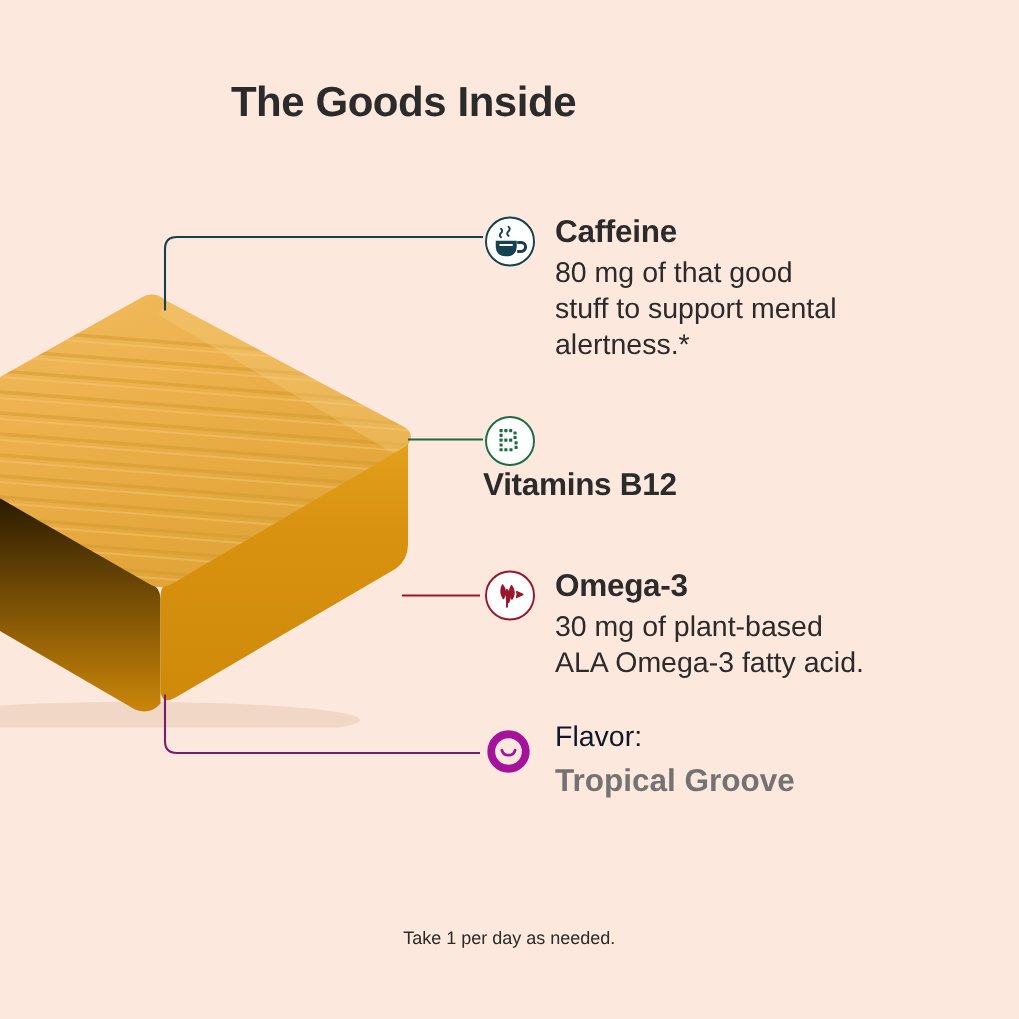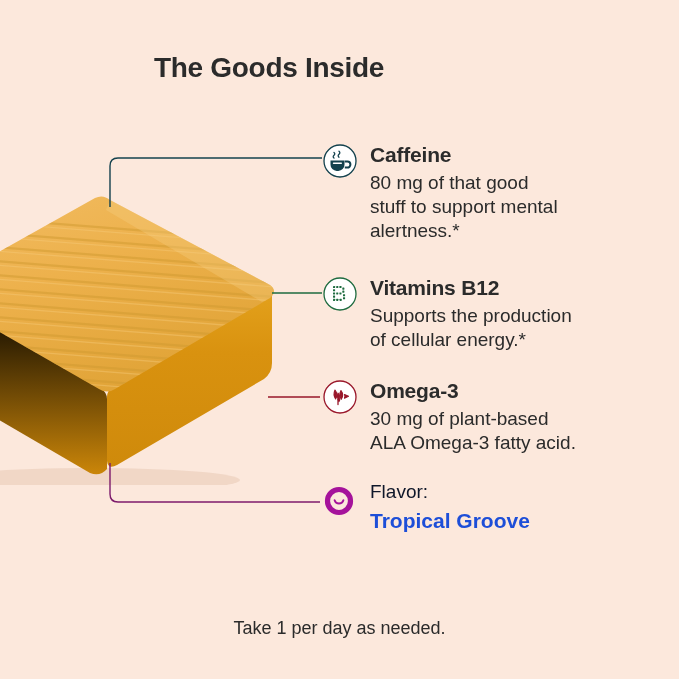--- a/index.html
+++ b/index.html
@@ -33,21 +33,21 @@
     color: #2b2b2b;
   }
 
   
   #footer-note {
     position: absolute;
     left: 0;
     top: 618px;
     width: 679px;
     text-align: center;
-    font-size: 18px;
+    font-size: 12px;
     color: #2b2b2b;
   }
 
   
   #product-figure {
     position: absolute;
     left: -60px;
     top: 185px;
     width: 350px;
     height: 300px;
@@ -95,27 +95,27 @@
     white-space: pre-line;
   }
   .fact-label {
     font-size: 19px;
     color: #0f172a;
     line-height: 1.2;
   }
   .fact-value {
     font-size: 21px;
     font-weight: bold;
-    color: #1d4ed8;
+    color: #737373;
     line-height: 1.2;
     margin-top: 4px;
   }
 
   #fact-caffeine { left: 322px; top: 143px; width: 340px; justify-content: center; }
-  #fact-vitamins { left: 322px; top: 276px; width: 350px; }
+  #fact-vitamins { left: 322px; top: 276px; width: 350px; flex-direction: column; }
   #fact-omega    { left: 322px; top: 379px; width: 345px; }
   #fact-flavor   { left: 322px; top: 481px; width: 340px; }
 
   #fact-flavor .fact-icon { top: 2px; }
 </style>
 </head>
 <body>
 
 <div id="infographic">
 
@@ -241,22 +241,20 @@
           <rect x="21" y="18.2" width="2.1" height="2.1" rx="0.4"></rect>
           <rect x="21" y="21.2" width="2.1" height="2.1" rx="0.4"></rect>
 
           <rect x="14.2" y="22.8" width="2.1" height="2.1" rx="0.4"></rect>
           <rect x="17.6" y="22.8" width="2.1" height="2.1" rx="0.4"></rect>
         </g>
       </svg>
     </div>
     <div class="fact-text">
       <div class="fact-title">Vitamins B12</div>
-      <div class="fact-desc">Supports the production
-of cellular energy.*</div>
     </div>
   </div>
 
   <div class="fact-row" id="fact-omega">
     <div class="fact-icon">
       <svg width="36" height="36" viewBox="0 0 36 36">
         <circle cx="18" cy="18" r="16" fill="#ffffff" stroke="#99172a" stroke-width="1.3"></circle>
         <g fill="#99172a" stroke="#99172a" stroke-width="1.1" stroke-linecap="round" stroke-linejoin="round">
           <path d="M13 11 q-2.2 4.5 0.6 9 q2.8 -4.6 -0.6 -9 z"></path>
           <path d="M19 11.5 q-2.4 4.4 0.3 8.8 q2.9 -4.4 -0.3 -8.8 z"></path>

